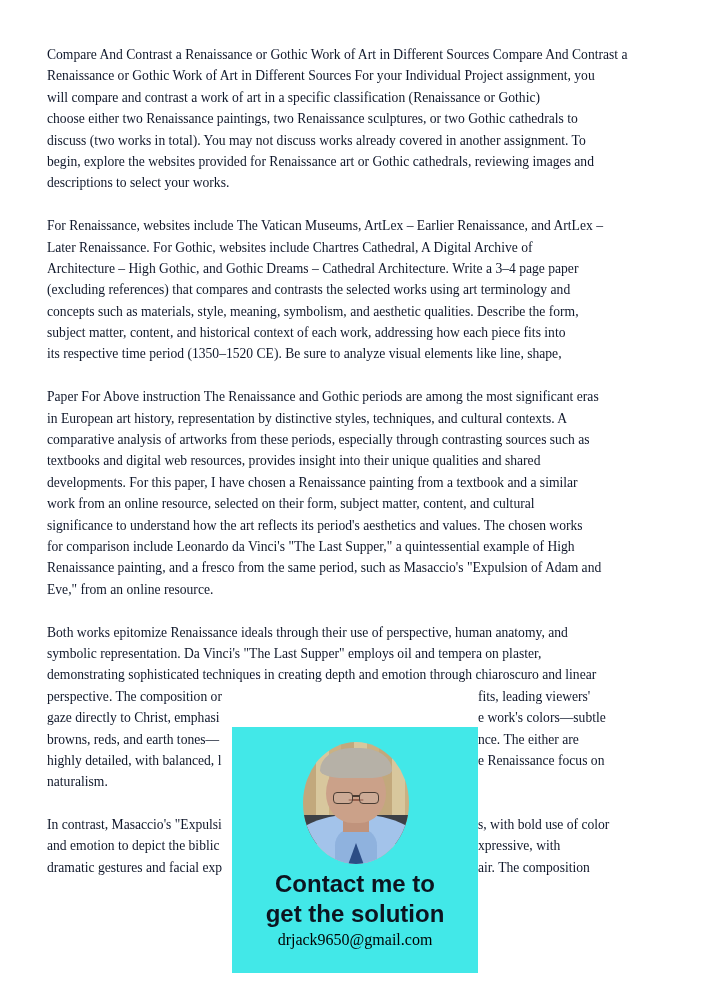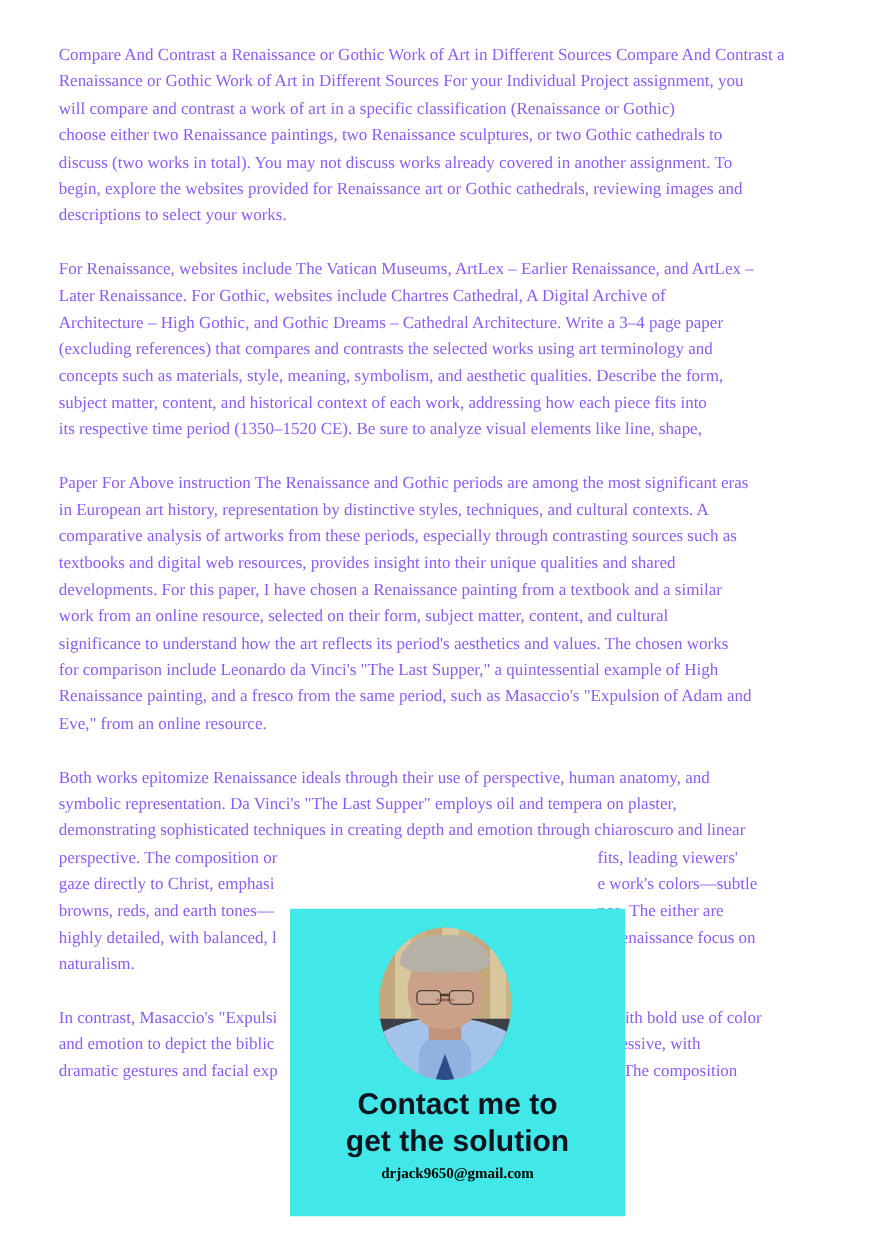--- a/index.html
+++ b/index.html
@@ -9,41 +9,40 @@
     background: #ffffff;
     position: relative;
     overflow: hidden;
     font-family: "Liberation Serif", "DejaVu Serif", serif;
   }
 
   
   .doc-text {
     position: absolute;
     left: 47px;
-    top: 33px;
+    top: 44px;
     width: 618px;
-    color: #8b5cf6;
+    color: #0f172a;
     font-size: 13.6px;
     line-height: 21.4px;
   }
   .paragraph { margin: 0 0 21.4px 0; }
   .line { white-space: nowrap; position: relative; height: 21.4px; }
   .frag-left { display: inline-block; }
   .frag-right { position: absolute; left: 431px; top: 0; }
 
   
   .contact-card {
     position: absolute;
     left: 232px;
     top: 727px;
     width: 246px;
     height: 246px;
     z-index: 10;
     text-align: center;
-    padding-left: 22px;
   }
   .photo {
     position: absolute;
     left: 71px;
     top: 15px;
     width: 106px;
     height: 122px;
     border-radius: 50%;
     overflow: hidden;
     background: repeating-linear-gradient(90deg, #c2a87c 0 13px, #d8c79d 13px 26px, #cab183 26px 38px);
@@ -107,22 +106,22 @@
     font-family: "Liberation Sans", "DejaVu Sans", sans-serif;
     font-weight: 700;
     font-size: 24px;
     line-height: 30px;
     color: #0c1420;
   }
   .card-email {
     position: absolute;
     left: 0; top: 204px; width: 100%;
     font-family: "Liberation Serif", "DejaVu Serif", serif;
-    font-weight: 700;
-    font-size: 12px;
+    font-weight: 400;
+    font-size: 16px;
     color: #000000;
   }
 </style>
 </head>
 <body>
 
 <div class="doc-text">
     <div class="paragraph">
       <div class="line">Compare And Contrast a Renaissance or Gothic Work of Art in Different Sources Compare And Contrast a</div>
       <div class="line">Renaissance or Gothic Work of Art in Different Sources For your Individual Project assignment, you</div>

